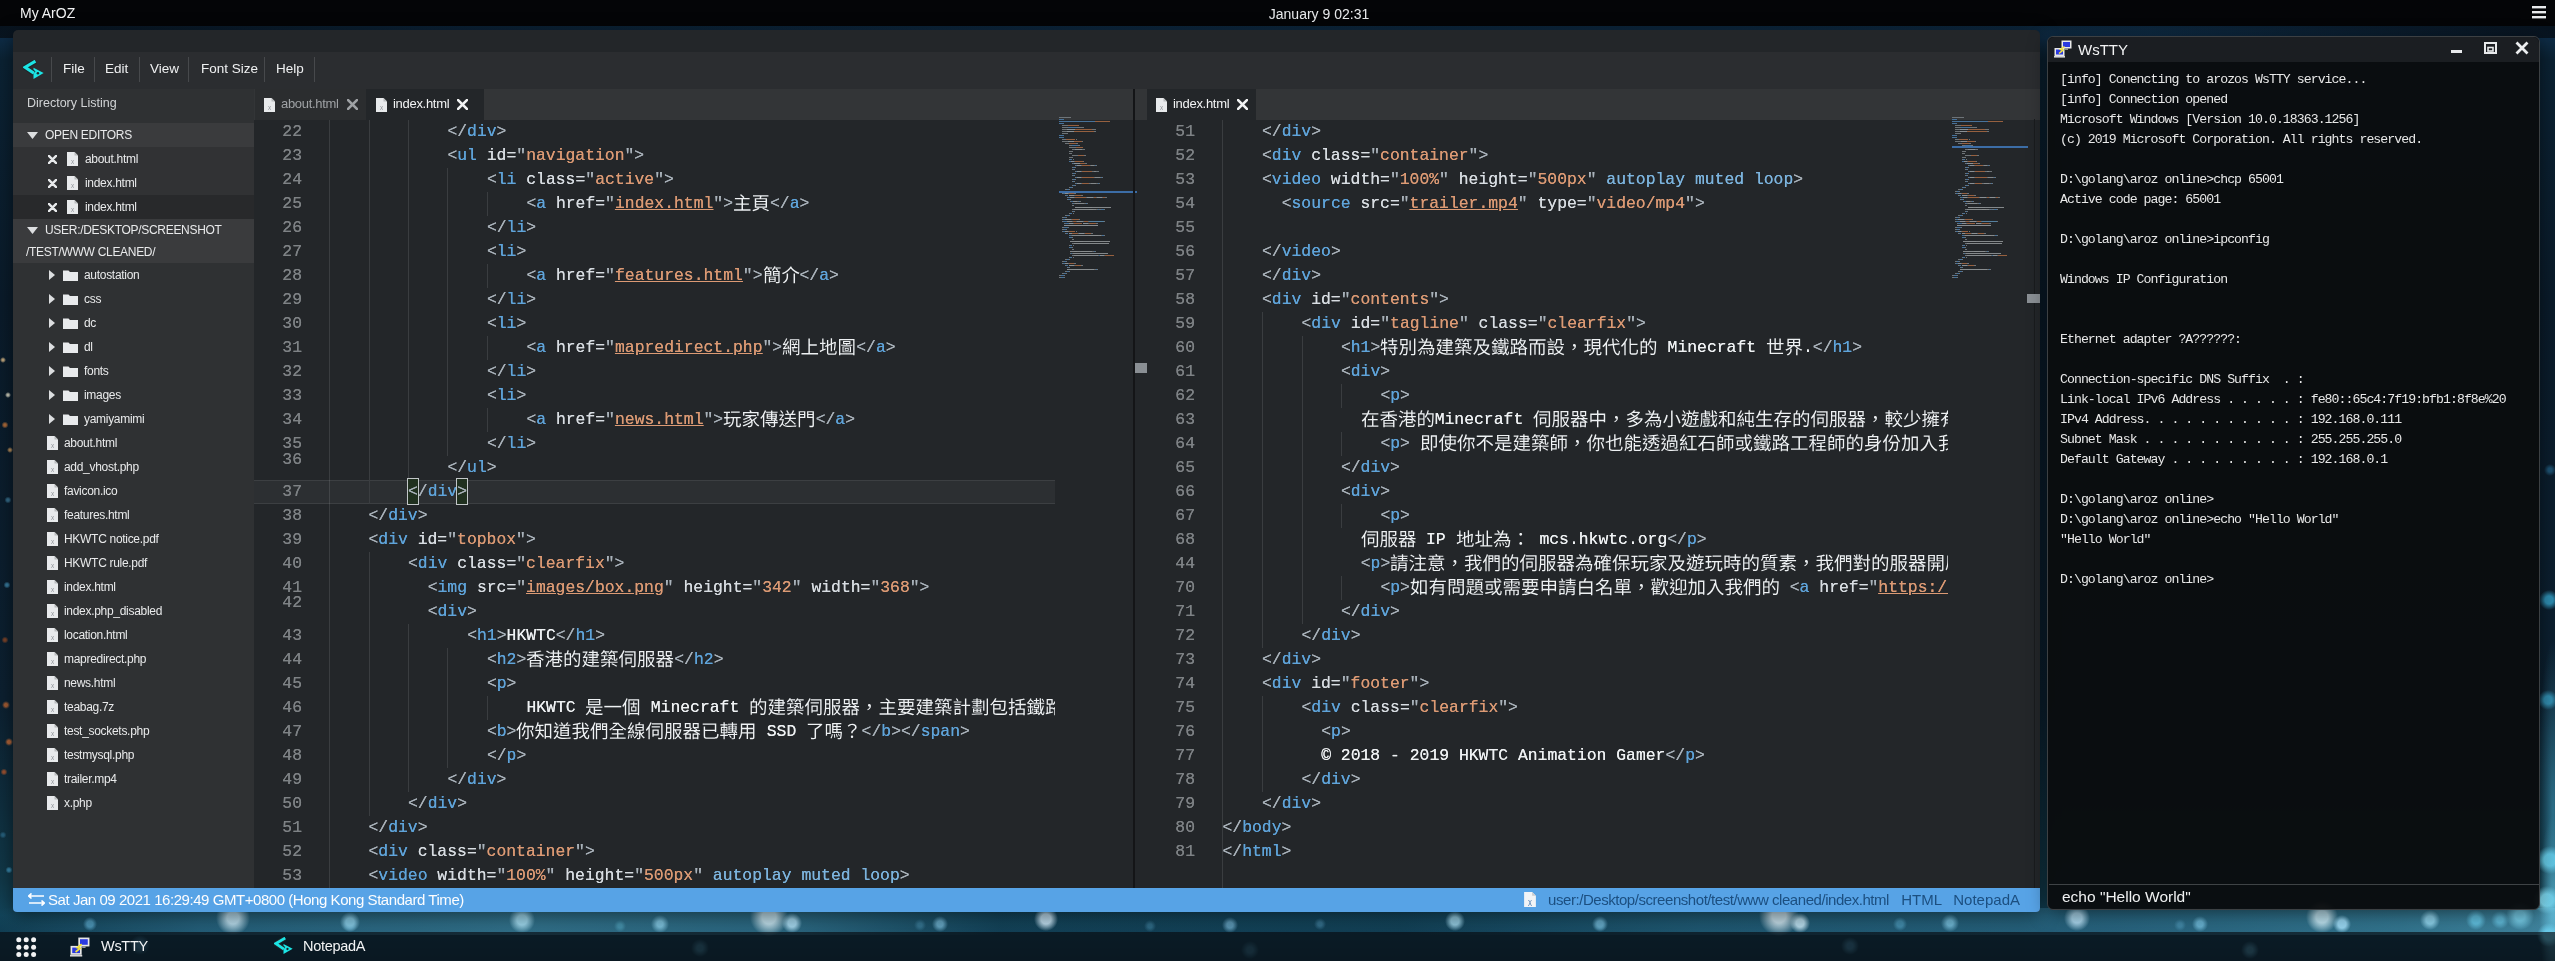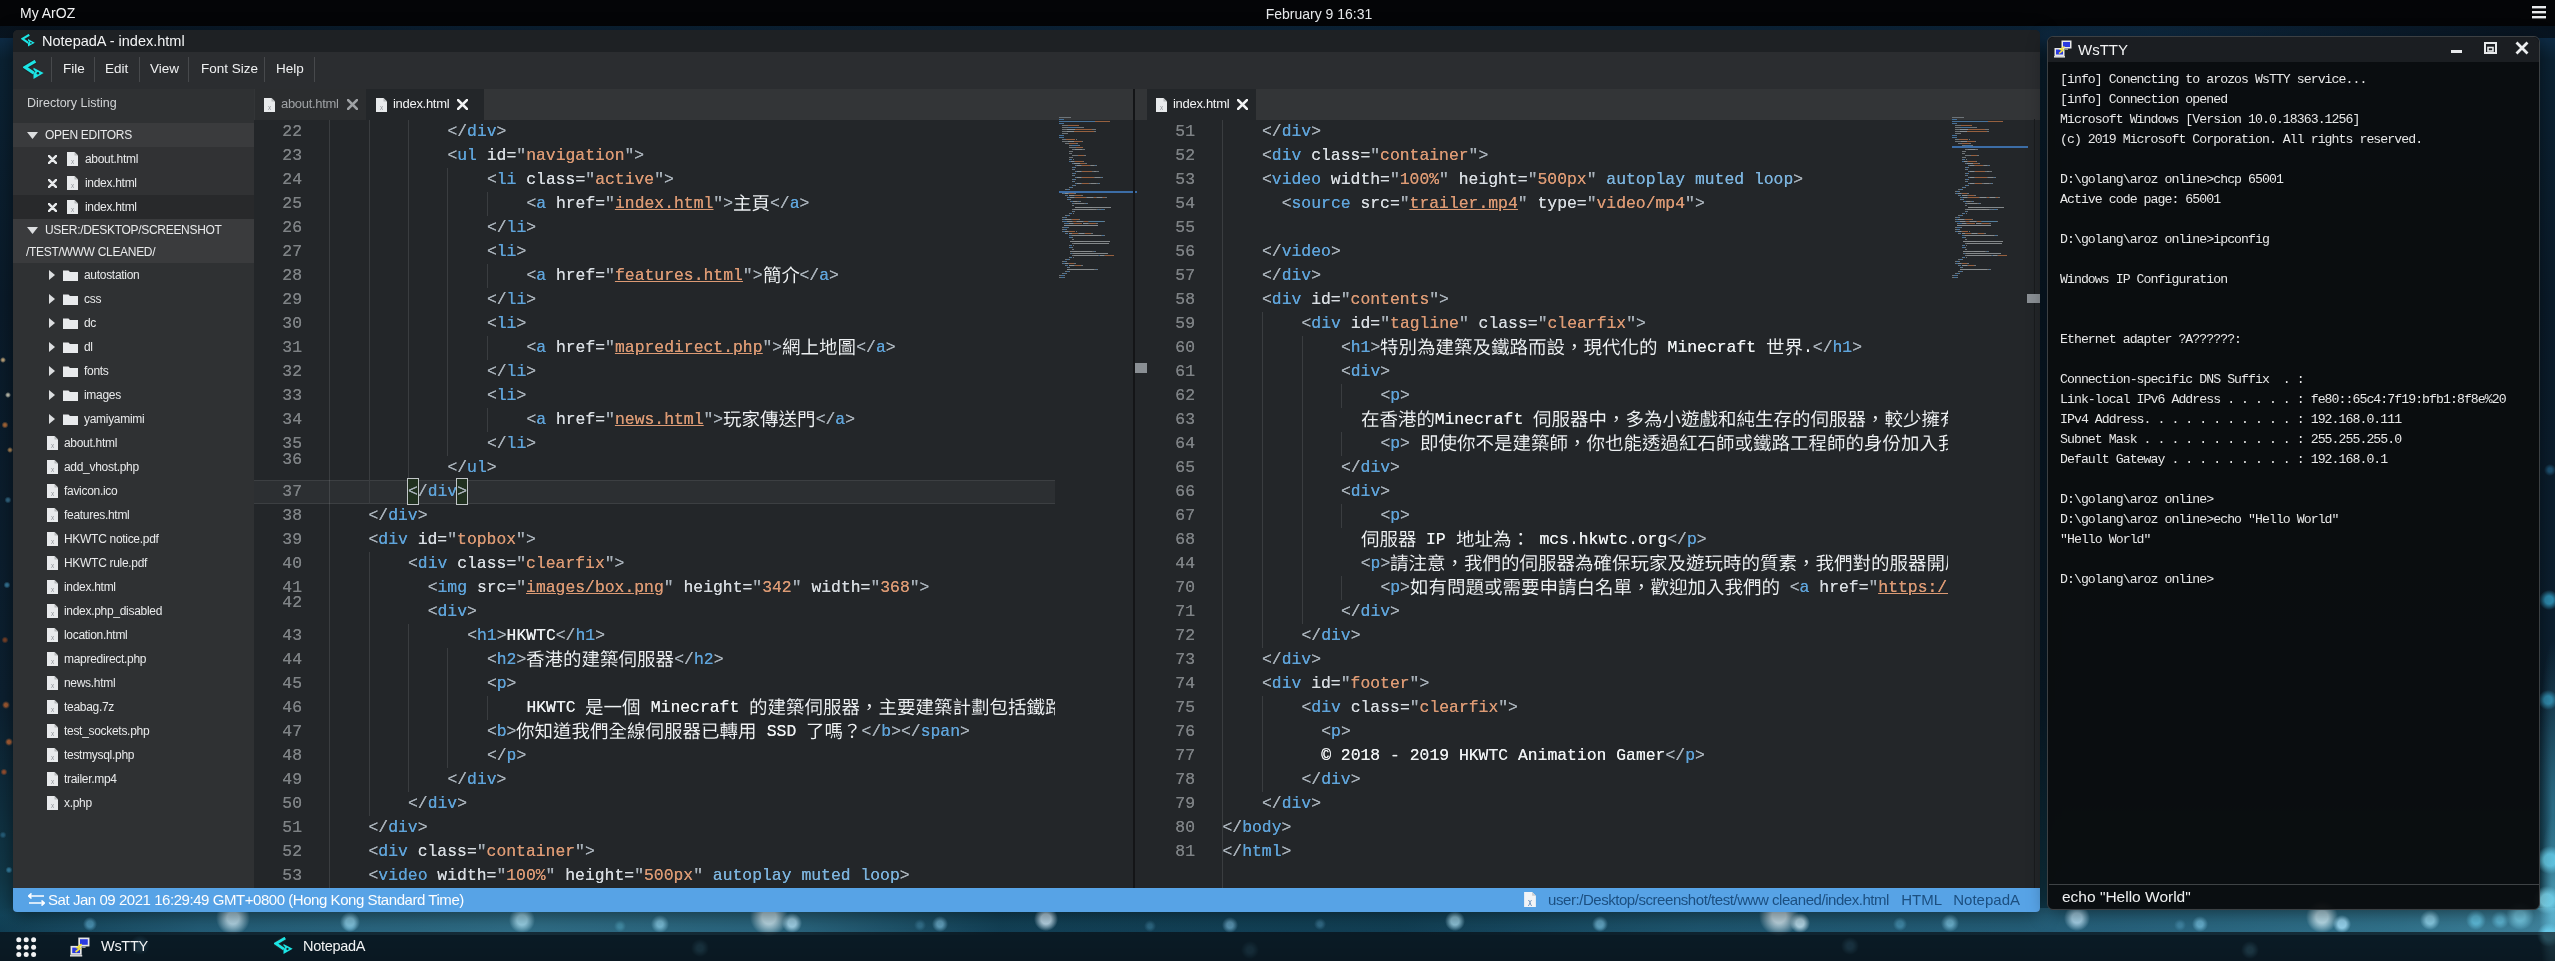--- a/index.html
+++ b/index.html
@@ -123,37 +123,28 @@
       <path id="u9801" d="M255 419H760V328H255ZM255 270H760V177H255ZM255 568H760V477H255ZM574 51C691 11 810 -42 881 -81L952 -30C874 10 745 62 628 100ZM359 105C290 59 154 7 46 -22C63 -37 86 -64 98 -80C205 -49 341 4 428 57ZM81 788V719H456C450 689 443 656 435 628H177V117H840V628H513L542 719H916V788Z"></path>
       <path id="u984C" d="M173 615H368V539H173ZM173 743H368V668H173ZM105 798V484H438V798ZM598 474H836V399H598ZM598 346H836V270H598ZM598 602H836V527H598ZM612 197C574 151 510 106 447 76C462 66 487 42 497 30C560 65 632 122 676 178ZM752 169C807 132 873 75 906 34L960 69C928 108 861 163 804 199ZM115 297C111 173 94 39 34 -34C50 -45 71 -68 81 -83C120 -37 143 28 158 100C248 -35 397 -58 614 -58H939C943 -39 955 -9 966 6C907 4 660 4 614 4C492 5 389 11 310 45V186H480V244H310V351H497V410H46V351H245V83C215 108 189 139 170 180C174 219 177 258 179 297ZM529 657V214H906V657H719L749 734H947V791H491V734H679C672 709 664 681 656 657Z"></path>
       <path id="u9999" d="M279 110H733V16H279ZM279 166V255H733V166ZM205 316V-80H279V-44H733V-78H810V316ZM778 833C633 794 364 768 138 757C146 740 155 712 157 693C254 697 358 704 460 714V610H57V542H389C298 458 161 385 38 347C56 331 79 302 90 283C219 329 363 419 460 520V343H538V517C674 446 832 345 913 274L956 334C884 394 750 476 628 542H944V610H538V722C649 735 753 752 835 773Z"></path>
       <path id="uFF0C" d="M418 188C523 225 591 307 591 415C591 485 561 530 506 530C465 530 430 505 430 458C430 411 464 387 505 387L522 389C517 320 473 273 396 241Z"></path>
       <path id="uFF1A" d="M500 544C540 544 576 573 576 619C576 665 540 694 500 694C460 694 424 665 424 619C424 573 460 544 500 544ZM500 54C540 54 576 84 576 129C576 175 540 205 500 205C460 205 424 175 424 129C424 84 460 54 500 54Z"></path>
       <path id="uFF1F" d="M445 242H527C500 392 739 423 739 574C739 689 649 761 508 761C399 761 321 715 255 645L309 595C367 656 430 686 498 686C600 686 650 636 650 566C650 453 414 408 445 242ZM488 -5C523 -5 552 21 552 61C552 101 523 128 488 128C452 128 423 101 423 61C423 21 452 -5 488 -5Z"></path>
     </defs>
   </svg>
 <div style="position:absolute;left:0;top:0;width:2555px;height:26px;background:#040507">
     <div style="position:absolute;left:20px;top:5px;font-size:14px;color:#f2f3f4">My ArOZ</div>
-    <div style="position:absolute;left:1259px;top:6px;width:120px;text-align:center;font-size:14px;color:#e8eaec;white-space:nowrap">February 9 16:31</div>
+    <div style="position:absolute;left:1259px;top:6px;width:120px;text-align:center;font-size:14px;color:#e8eaec;white-space:nowrap">January 9 02:31</div>
     <svg style="position:absolute;left:2532px;top:6px" width="14" height="13" viewBox="0 0 14 13">
       <rect y="0" width="14" height="2.4" fill="#e8eaec"></rect>
       <rect y="5" width="14" height="2.4" fill="#e8eaec"></rect>
       <rect y="10" width="14" height="2.4" fill="#e8eaec"></rect>
     </svg>
   </div>
 <div style="position:absolute;left:13px;top:30px;width:2027px;height:882px;border-radius:5px 5px 4px 4px;background:#232629;box-shadow:0 4px 18px rgba(0,0,0,.5)">
-    <div style="position:absolute;left:0;top:0;width:2027px;height:22px;background:#1e2124;border-radius:5px 5px 0 0">
-      <svg style="position:absolute;left:8px;top:4px" width="14" height="14" viewBox="0 0 22 22">
-        <path d="M11,8 L21.6,13.6 L11,19.8 Z" fill="#1ce5e5"></path>
-        <circle cx="15.6" cy="13.9" r="1.35" fill="#20262a"></circle>
-        <path d="M13,1.2 L2.2,7.6 L11.5,14.0" stroke="#20262a" stroke-width="5.6" fill="none"></path>
-        <path d="M13,1.2 L2.2,7.6 L11.5,14.0" stroke="#1ce5e5" stroke-width="3.2" fill="none"></path>
-      </svg>
-      <div style="position:absolute;left:29px;top:3px;font-size:14.5px;color:#f4f5f6">NotepadA - index.html</div>
-    </div>
     <div style="position:absolute;left:0;top:22px;width:2027px;height:37px;background:#2b2d30">
       <svg style="position:absolute;left:10px;top:8px" width="21" height="21" viewBox="0 0 22 22">
         <path d="M11,8 L21.6,13.6 L11,19.8 Z" fill="#1ce5e5"></path>
         <circle cx="15.6" cy="13.9" r="1.35" fill="#20262a"></circle>
         <path d="M13,1.2 L2.2,7.6 L11.5,14.0" stroke="#20262a" stroke-width="5.6" fill="none"></path>
         <path d="M13,1.2 L2.2,7.6 L11.5,14.0" stroke="#1ce5e5" stroke-width="3.2" fill="none"></path>
       </svg>
       <div style="position:absolute;left:50px;top:9px;font-size:13.5px;color:#eff0f1">File</div>
       <div style="position:absolute;left:92px;top:9px;font-size:13.5px;color:#eff0f1">Edit</div>
       <div style="position:absolute;left:137px;top:9px;font-size:13.5px;color:#eff0f1">View</div>

